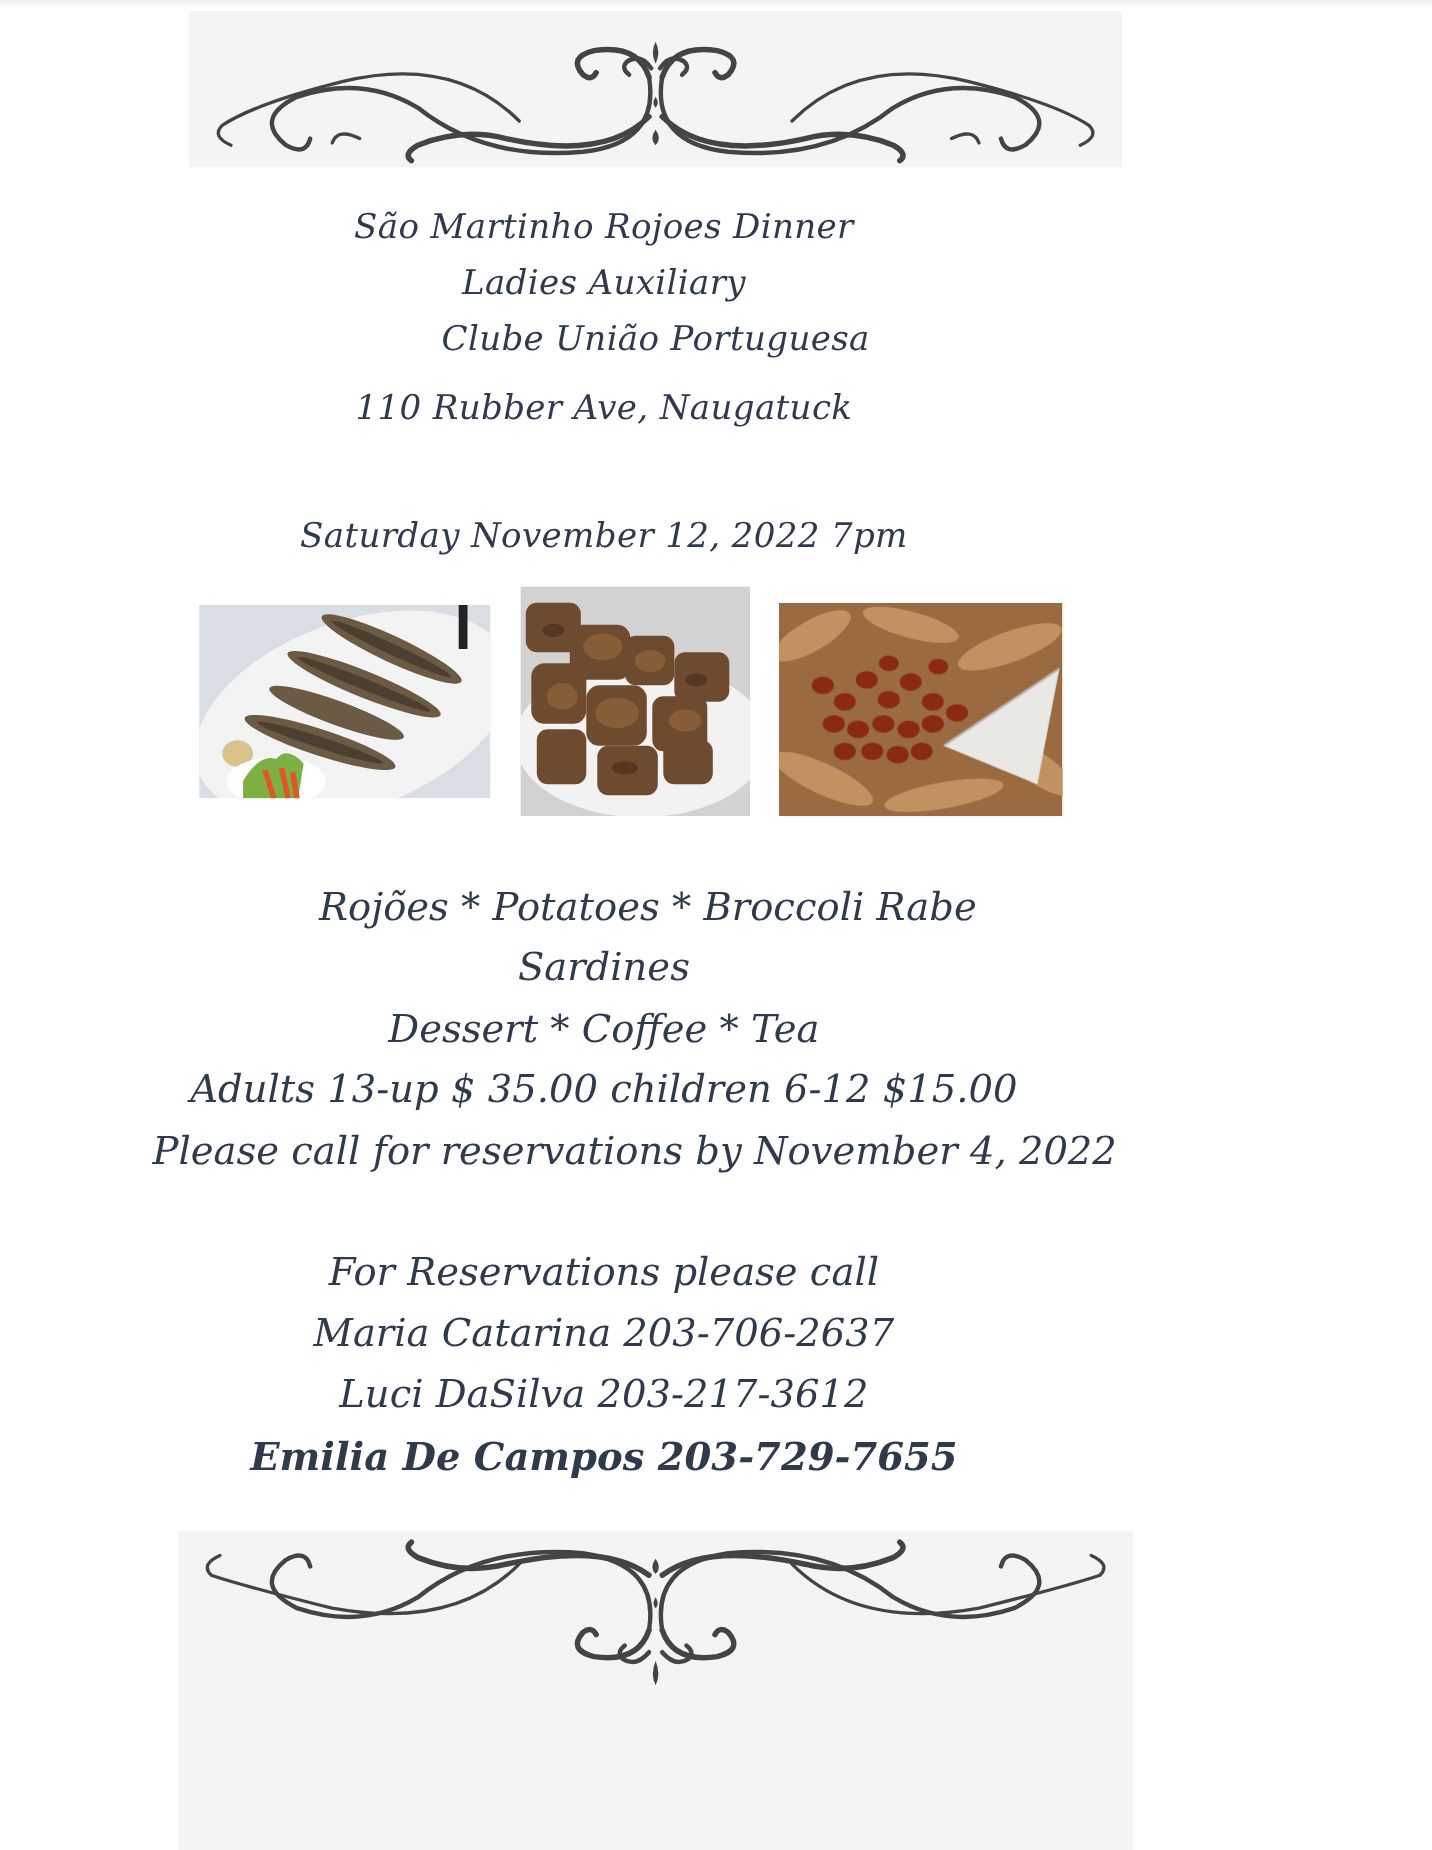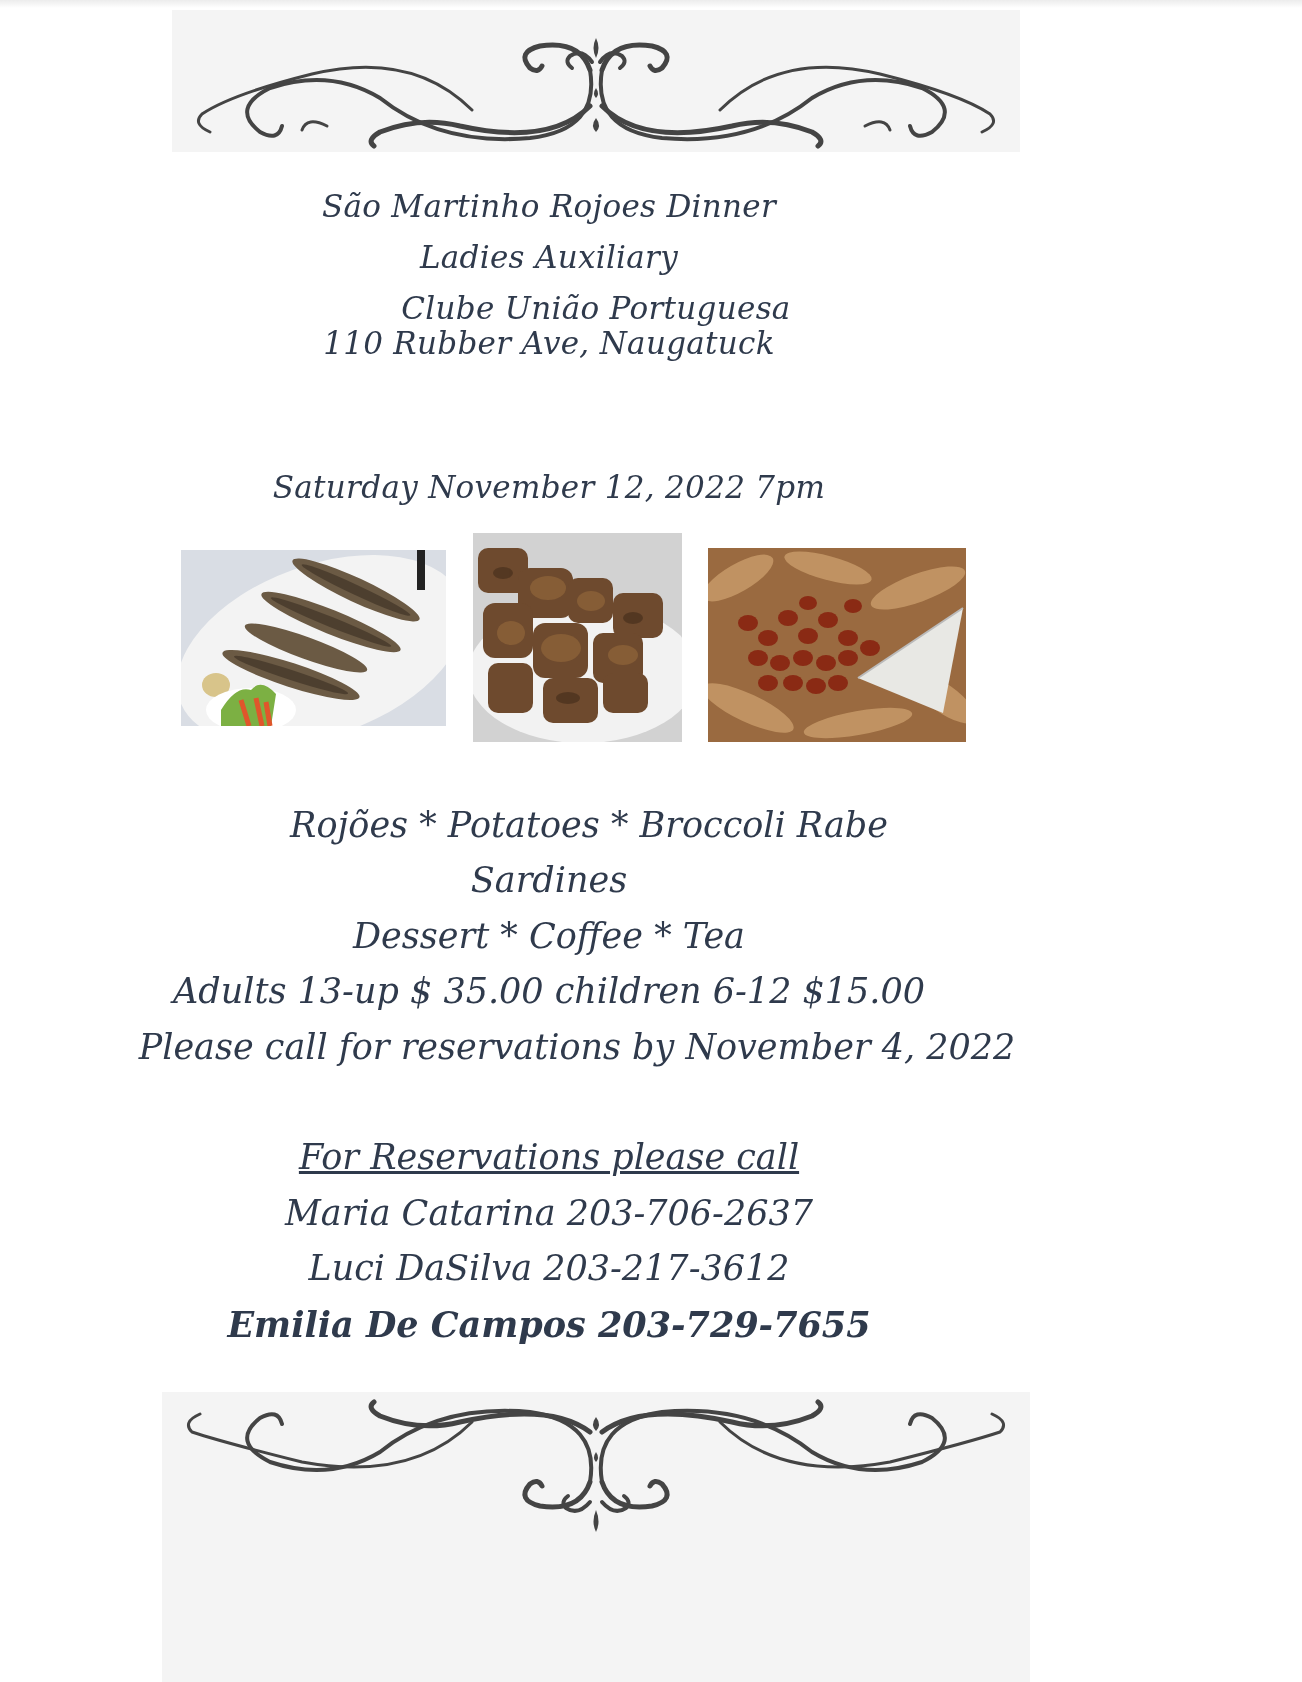--- a/index.html
+++ b/index.html
@@ -42,21 +42,21 @@
       <path d="M548 100 q60 -60 160 -36 q80 20 110 40 q10 10 -8 18" stroke-width="3"></path>
       <path d="M430 96 q40 40 130 20 q40 -10 80 6 q14 8 6 14" stroke-width="5"></path>
       <path d="M693 116 q20 -10 25 4" stroke-width="3"></path>
     </g>
   </svg>
 </div>
 
 <div class="line hdr" style="top:188px;">São Martinho Rojoes Dinner</div>
 <div class="line hdr" style="top:239px;">Ladies Auxiliary</div>
 <div class="line hdr" style="top:290px;padding-left:47px;">Clube União Portuguesa</div>
-<div class="line hdr" style="top:325px;">110 Rubber Ave, Naugatuck</div>
+<div class="line hdr" style="top:353px;">110 Rubber Ave, Naugatuck</div>
 <div class="line hdr" style="top:469px;">Saturday November 12, 2022 7pm</div>
 
 <div class="photo" style="left:181px; top:550px; width:265px; height:176px;">
   <svg width="265" height="176" viewBox="0 0 265 176">
     <rect width="265" height="176" fill="#d9dde4"></rect>
     <ellipse cx="140" cy="100" rx="150" ry="85" fill="#f3f3f3" transform="rotate(-20 140 100)"></ellipse>
     <g fill="#6b5a44">
       <ellipse cx="175" cy="40" rx="70" ry="12" transform="rotate(25 175 40)"></ellipse>
       <ellipse cx="150" cy="72" rx="75" ry="12" transform="rotate(22 150 72)"></ellipse>
       <ellipse cx="125" cy="98" rx="65" ry="11" transform="rotate(20 125 98)"></ellipse>
@@ -141,21 +141,21 @@
     </g>
   </svg>
 </div>
 
 <div class="line menu" style="top:805px; padding-left:80px; box-sizing:border-box;">Rojões * Potatoes * Broccoli Rabe</div>
 <div class="line menu" style="top:860px;">Sardines</div>
 <div class="line menu" style="top:916px;">Dessert * Coffee * Tea</div>
 <div class="line menu" style="top:971px;text-align:center;">Adults 13-up $ 35.00 children 6-12 $15.00</div>
 <div class="line menu" style="top:1027px;margin-left:28px;">Please call for reservations by November 4, 2022</div>
 
-<div class="line menu" style="top:1137px;text-decoration:underline;">For Reservations please call</div>
+<div class="line menu" style="top:1137px;">For Reservations please call</div>
 <div class="line menu" style="top:1193px;">Maria Catarina 203-706-2637</div>
 <div class="line menu" style="top:1248px;">Luci DaSilva 203-217-3612</div>
 <div class="line menu" style="top:1304px;font-weight:bold;">Emilia De Campos 203-729-7655</div>
 
 <div class="banner" style="left:162px; top:1392px; width:868px; height:290px;">
   <svg width="868" height="290" viewBox="0 0 868 290">
     <g fill="none" stroke="#444" stroke-linecap="round">
       <path d="M434 25 q-6 8 0 14 q6 -6 0 -14z" fill="#444" stroke="none"></path>
       <path d="M434 60 q-4 6 0 10 q4 -4 0 -10z" fill="#444" stroke="none"></path>
       <path d="M434 118 q-5 12 0 22 q5 -10 0 -22z" fill="#444" stroke="none"></path>

